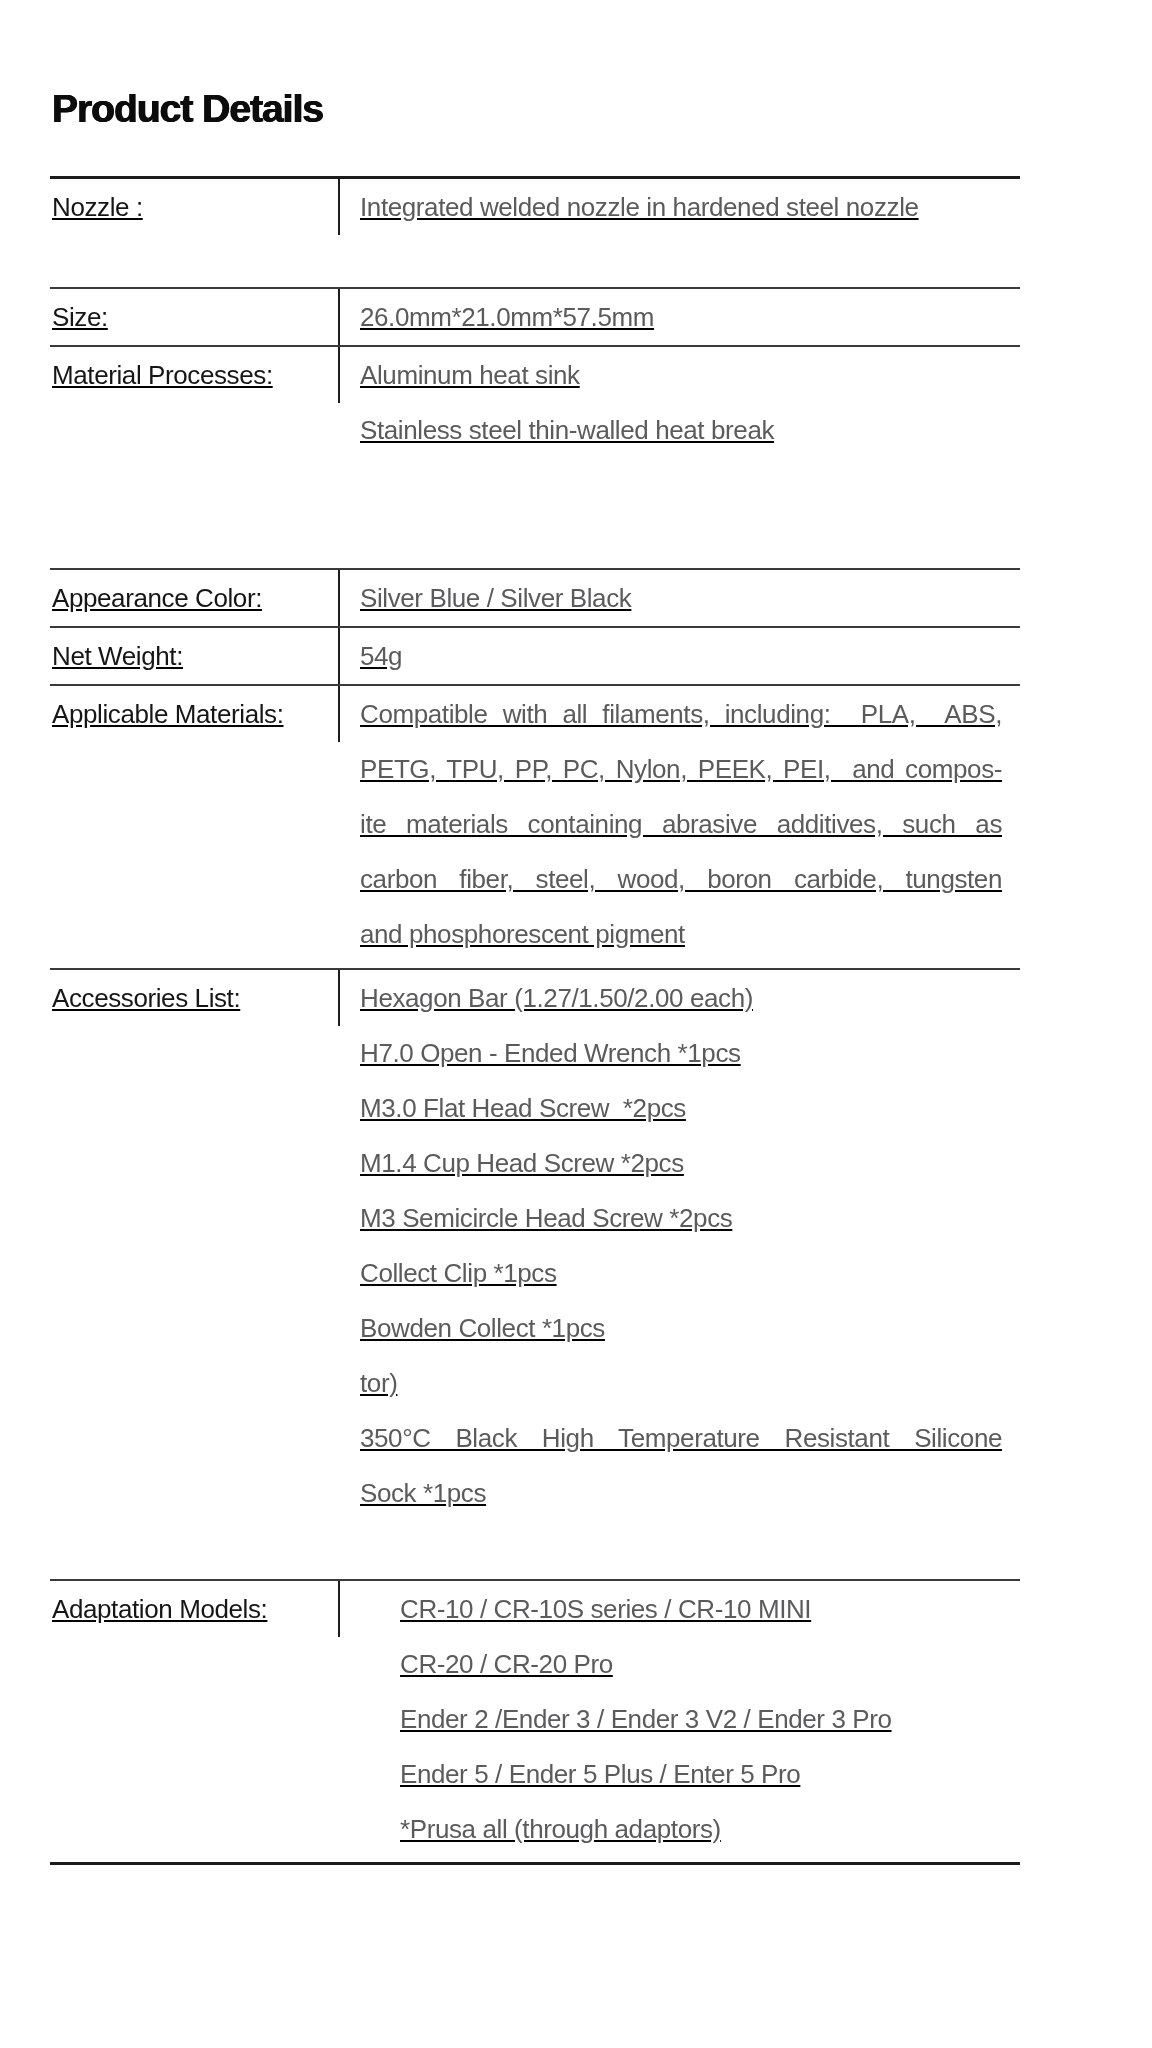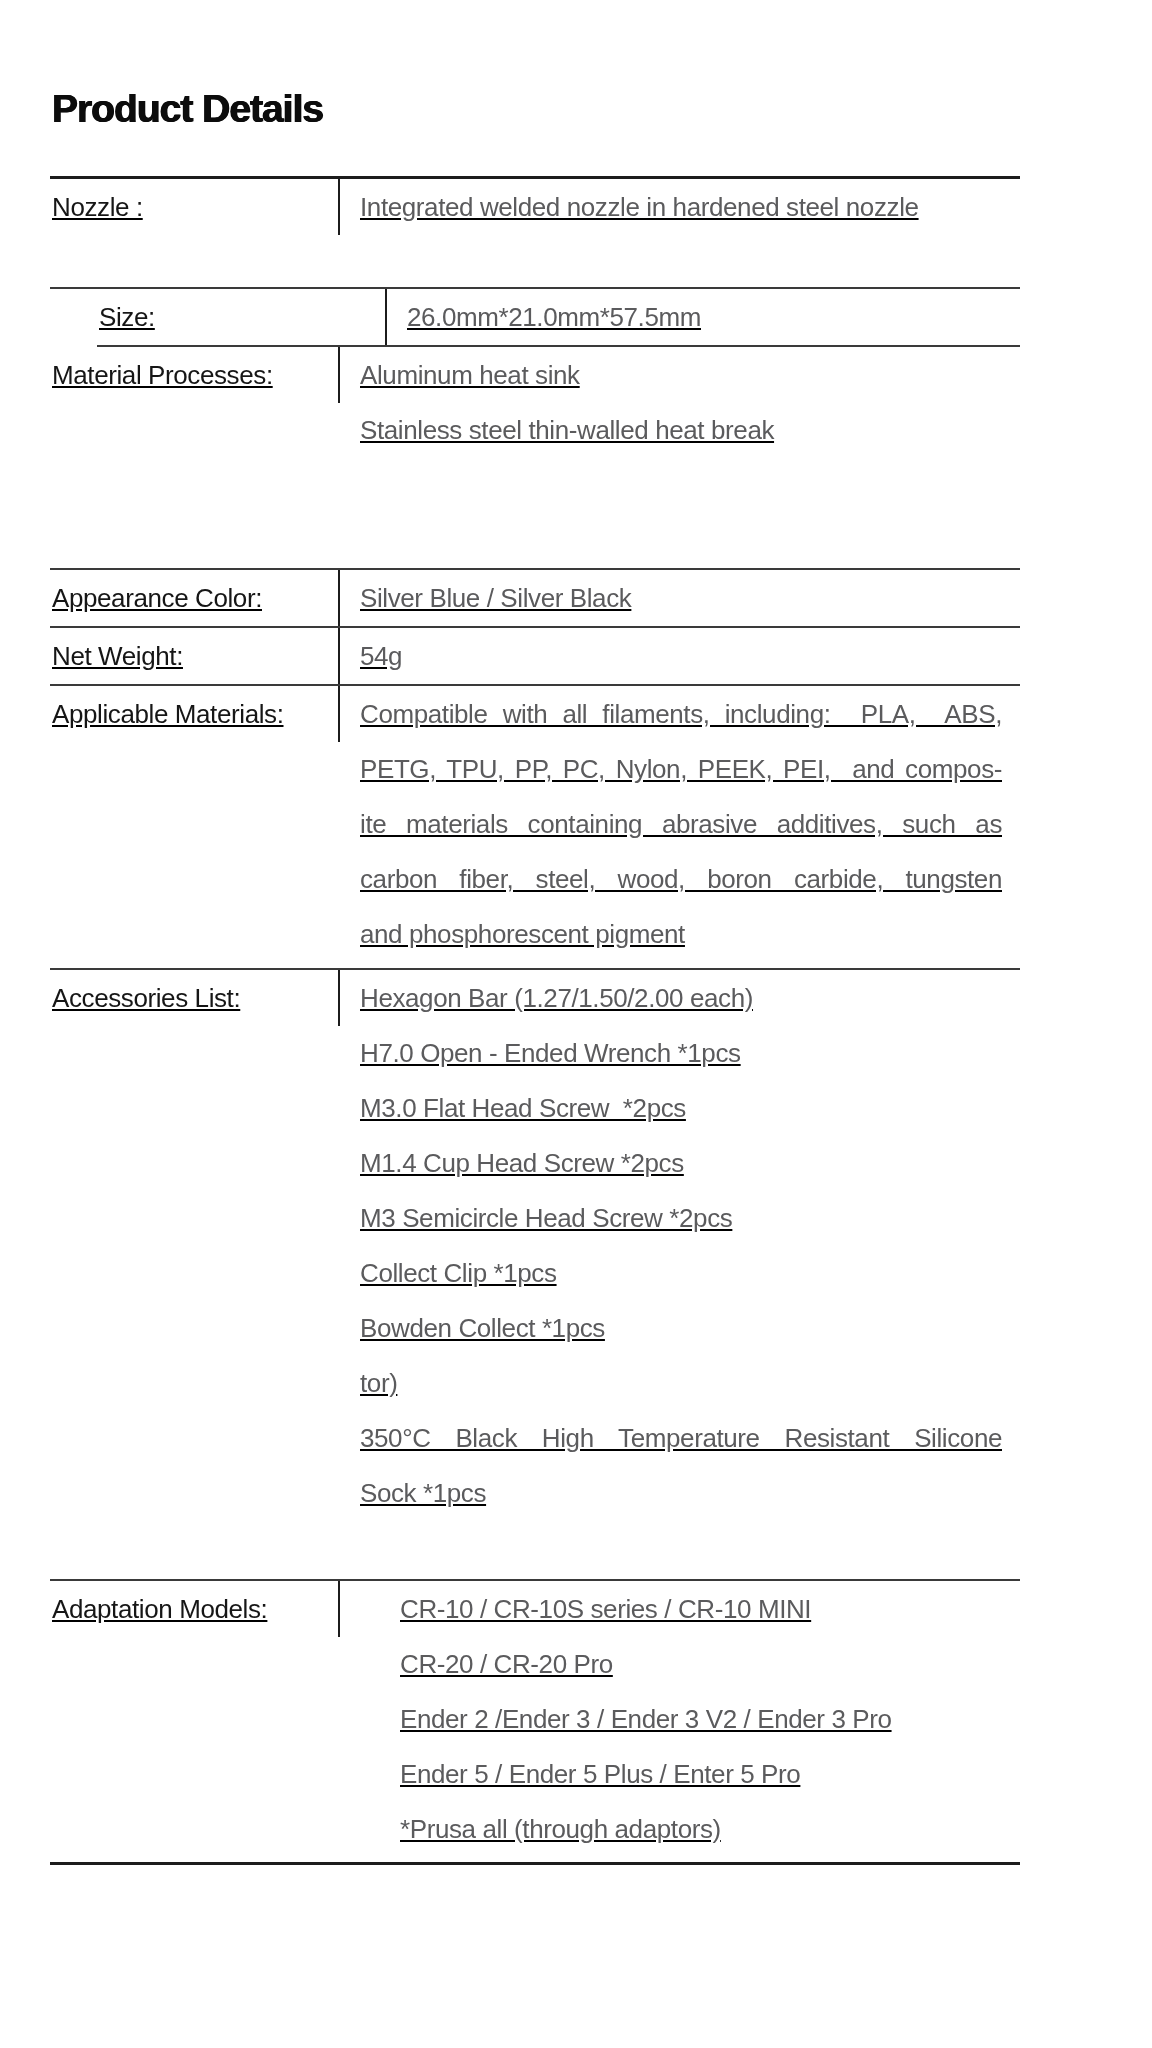--- a/index.html
+++ b/index.html
@@ -35,21 +35,21 @@
   }
   .t-row{
     display:flex;
     align-items:flex-start;
     border-bottom:2px solid var(--border-row);
     text-decoration:underline;
   }
   .t-row:last-child{border-bottom:3px solid var(--border-strong);gap:40px;}
   
   .t-row:nth-child(1){min-height:110px;}
-  .t-row:nth-child(2){min-height:57px;margin-left:47px;}
+  .t-row:nth-child(2){min-height:57px;}
   .t-row:nth-child(3){min-height:223px;}
   .t-row:nth-child(4){min-height:54px;}
   .t-row:nth-child(5){min-height:51px;}
   .t-row:nth-child(6){min-height:284px;}
   .t-row:nth-child(7){min-height:611px;}
   .t-row:nth-child(8){min-height:284px;}
   .cell{
     padding-top:1px;
     font-size:26px;
     letter-spacing:-0.4px;

